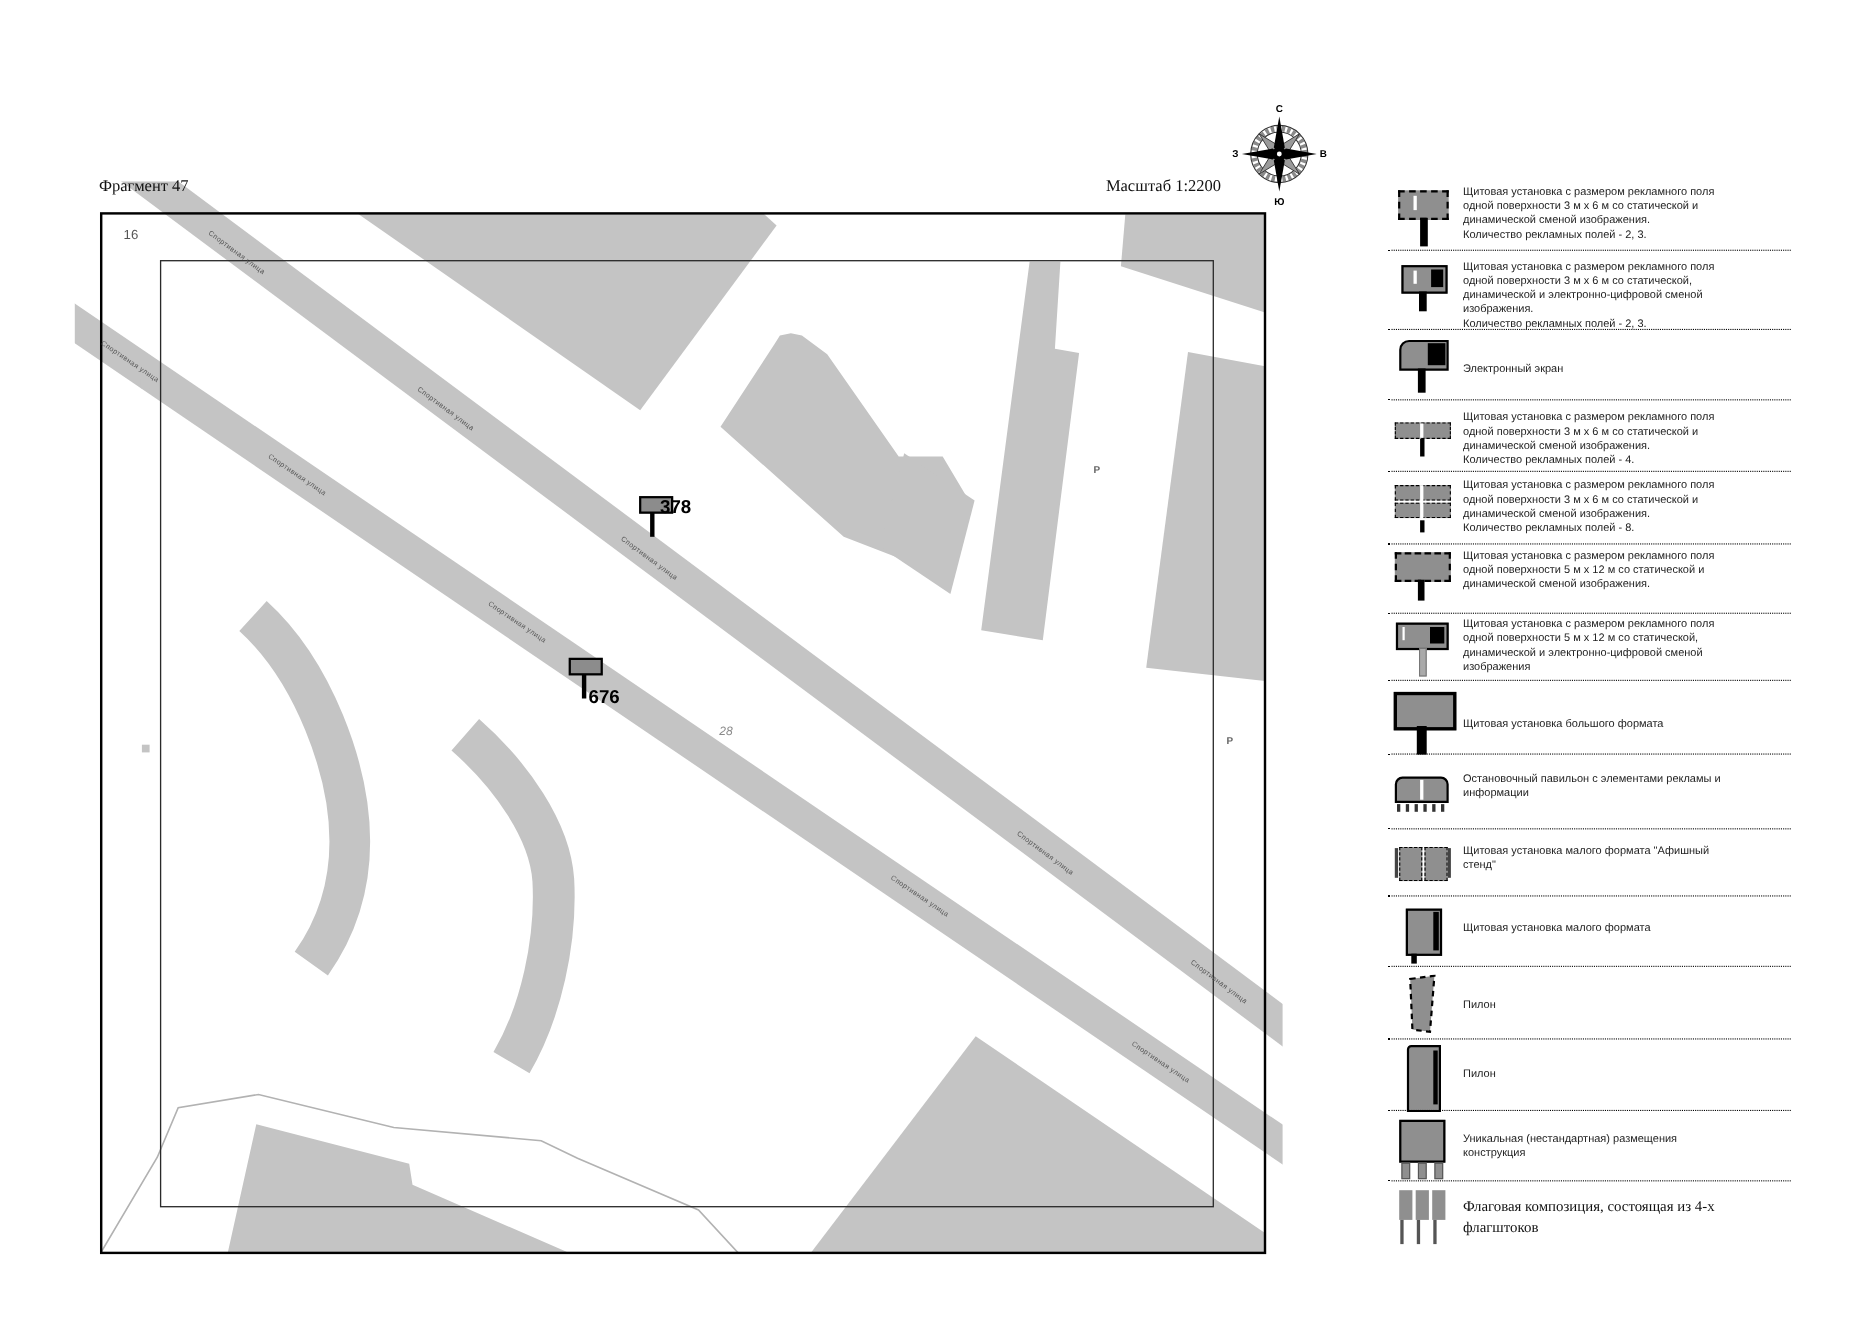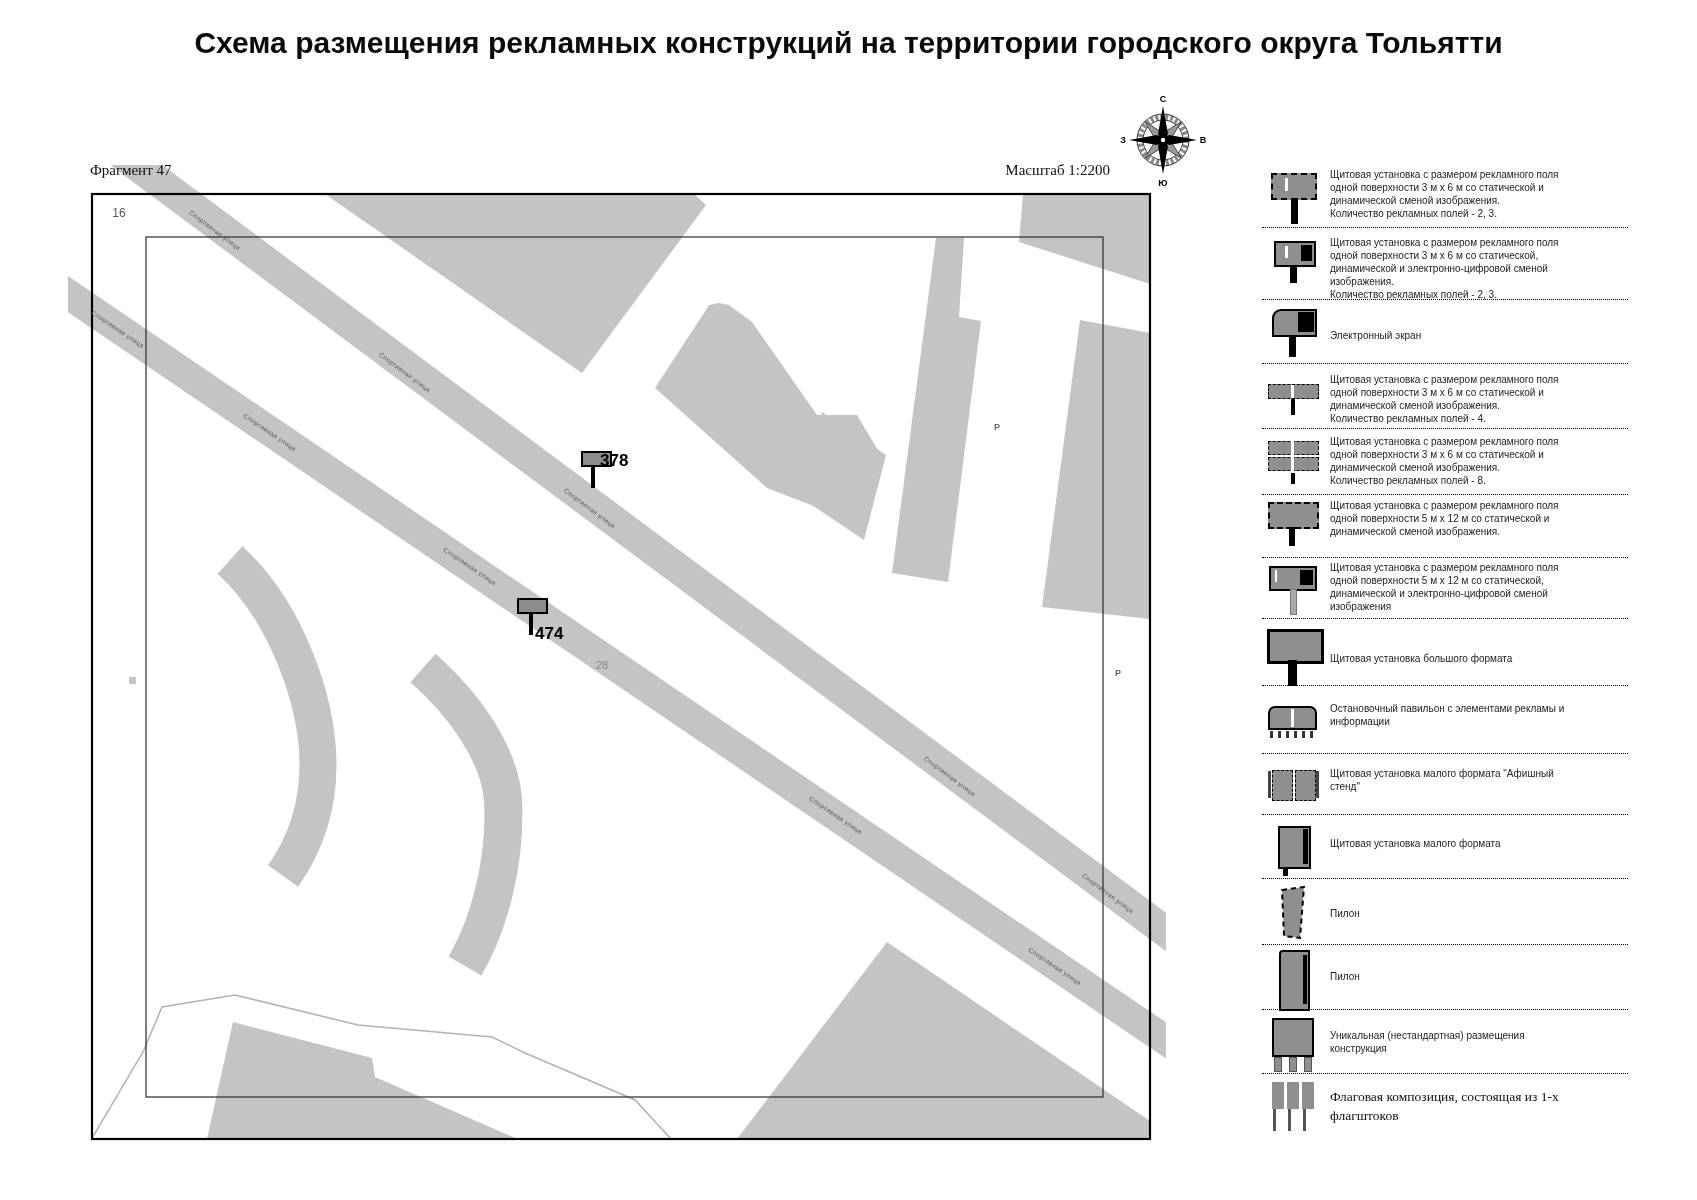--- a/index.html
+++ b/index.html
@@ -8,39 +8,38 @@
   .abs{position:absolute;}
   #page-title{left:0;top:26px;width:1697px;text-align:center;
       font-size:30px;font-weight:bold;color:#0a0a0a;letter-spacing:0px;}
   .serif{font-family:"Liberation Serif",serif;}
   #fragment-label{left:90px;top:162px;font-size:15px;color:#111;}
   #scale-label{left:910px;top:162px;width:200px;text-align:right;font-size:15px;color:#111;}
   #cell-16{left:92px;top:206px;width:54px;text-align:center;font-size:12px;color:#555;}
   .street-label{font-size:6.5px;color:#555;letter-spacing:.4px;white-space:nowrap;
       transform:translate(-50%,-50%) rotate(36.5deg);}
   .street-label.r2{transform:translate(-50%,-50%) rotate(34deg);}
-  #road-28{left:596px;top:659px;width:28px;text-align:left;font-size:11px;color:#8a8a8a;}
+  #road-28{left:646px;top:659px;width:28px;text-align:center;font-size:11px;color:#8a8a8a;font-style:italic;}
   .p-mark{font-size:9px;font-weight:bold;color:#666;}
   .marker-head{background:var(--marker_gray);border:2px solid #000;width:27px;height:12px;}
   .marker-stem{background:#000;width:4px;height:22px;}
   .marker-label{font-size:17px;font-weight:bold;color:#000;white-space:nowrap;}
   
   .sep{left:1262px;width:366px;height:0;border-top:1.6px dotted #000;}
   .ltext{left:1330px;width:302px;font-size:10px;line-height:12.9px;color:#222;white-space:pre-line;}
   .ltext15{font-family:"Liberation Serif",serif;font-size:13.5px;line-height:19px;white-space:pre-line;color:#111;}
   .ic{background:var(--icon_gray);}
   .pole{background:#000;}
   svg{display:block;}
 </style>
 </head>
 <body>
 
 <div id="page">
 
-  <div class="abs" id="page-title">Схема размещения рекламных конструкций на территории городского округа Тольятти</div>
 
   <svg class="abs" style="left:0;top:0" width="1697" height="1200" viewBox="0 0 1697 1200">
     <defs>
       <clipPath id="clipRoad">
           <rect x="68" y="165" width="1098" height="986"></rect>
         </clipPath>
       <clipPath id="clipBuild">
           <rect x="92" y="194" width="1058" height="945"></rect>
         </clipPath>
     </defs>
@@ -114,21 +113,21 @@
   <div class="abs p-mark" style="left:1115px;top:668px">Р</div>
 
   <div>
     <div class="abs marker-head" style="left:581px;top:451px"></div>
     <div class="abs marker-stem" style="left:591px;top:466px"></div>
     <div class="abs marker-label" style="left:600px;top:451px">378</div>
   </div>
   <div>
     <div class="abs marker-head" style="left:517px;top:598px"></div>
     <div class="abs marker-stem" style="left:529px;top:613px"></div>
-    <div class="abs marker-label" style="left:535px;top:624px">474</div>
+    <div class="abs marker-label" style="left:535px;top:624px">676</div>
   </div>
 
   <div>
 
     <div class="abs ic" style="left:1271px;top:173px;width:42px;height:23px;border:2px dashed #000">
       <div class="abs" style="left:12px;top:3px;width:3px;height:13px;background:#fff"></div>
     </div>
     <div class="abs pole" style="left:1291px;top:198px;width:7px;height:26px"></div>
     <div class="abs ltext" style="top:169px">Щитовая установка с размером рекламного поля
 одной поверхности 3 м х 6 м со статической и
@@ -255,17 +254,17 @@
     <div class="abs sep" style="top:1073px"></div>
 
     <div class="abs" style="left:1272px;top:1082px;width:46px;height:50px">
       <div class="abs ic" style="left:0;top:0;width:12px;height:27px"></div>
       <div class="abs ic" style="left:15px;top:0;width:12px;height:27px"></div>
       <div class="abs ic" style="left:30px;top:0;width:12px;height:27px"></div>
       <div class="abs" style="left:1px;top:27px;width:2.5px;height:22px;background:#555"></div>
       <div class="abs" style="left:16px;top:27px;width:2.5px;height:22px;background:#555"></div>
       <div class="abs" style="left:31px;top:27px;width:2.5px;height:22px;background:#555"></div>
     </div>
-    <div class="abs ltext ltext15" style="top:1087px">Флаговая композиция, состоящая из 1-х
+    <div class="abs ltext ltext15" style="top:1087px">Флаговая композиция, состоящая из 4-х
 флагштоков</div>
   </div>
 
 </div>
 
 </body></html>

